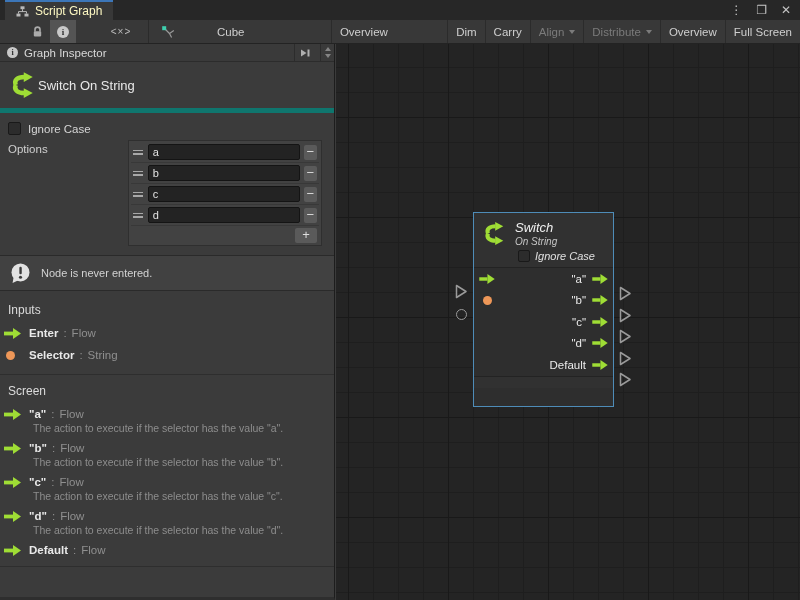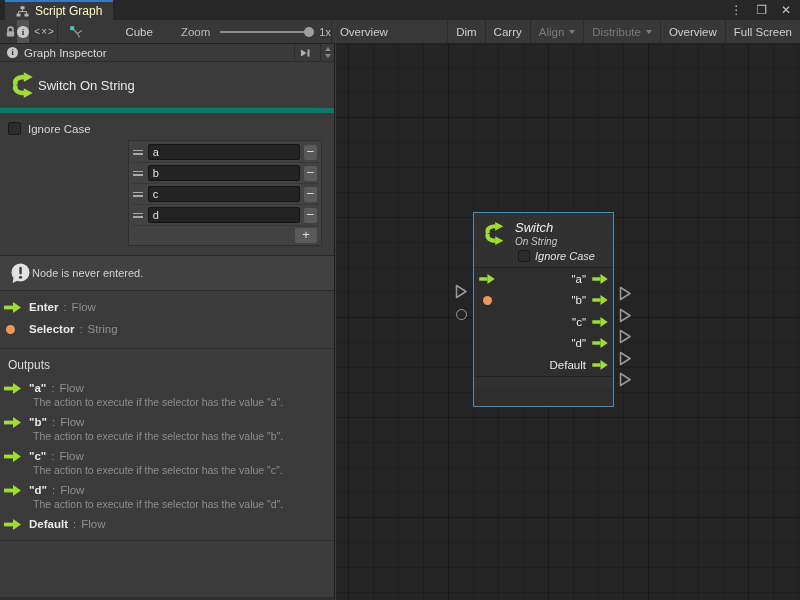--- a/index.html
+++ b/index.html
@@ -82,21 +82,21 @@
   .drag-handle i { display:block; width:10px; height:1.5px; background:#a8a8a8; }
   .opt-input { flex:1; height:16px; background:#232323; border:1px solid #141414;
     border-radius:2px; color:#e2e2e2; font-size:11px; padding:0 4px;
     font-family:"Liberation Sans", sans-serif; }
   .sq-btn { width:22px; height:15px; background:#5a5a5a; border-radius:2px;
     color:#dedede; font-size:13px; line-height:13px; text-align:center; }
   .opt-footer { display:flex; justify-content:flex-end; height:18px;
     align-items:center; padding:0 2px; }
 
   .warn-box { margin-top:9px; background:#414141; border-top:1px solid #2a2a2a;
-    border-bottom:1px solid #2a2a2a; display:flex; align-items:center; 
+    border-bottom:1px solid #2a2a2a; display:flex; align-items:center; gap:9px;
     padding:6px 9px; height:36px; }
   .warn-text { color:#d2d2d2; font-size:11px; }
 
   .section-h { color:#dcdcdc; font-size:12px; margin:12px 0 0 8px; }
   .prow { display:flex; align-items:center; gap:8px; margin:10px 0 0 4px; }
   .picon { width:17px; display:flex; justify-content:flex-start; }
   .pname { color:#e9e9e9; font-weight:bold; font-size:11.5px; }
   .psep, .ptype { color:#8f8f8f; font-size:11.5px; }
   .psep { margin:0 -3px; }
   .pdesc { color:#8d8d8d; font-size:10.5px; margin:2px 0 0 33px; }
@@ -172,27 +172,20 @@
   </div>
   <div style="width:14px"></div>
   <div class="tb-sep"></div>
   <div class="ctx-group">
     <svg width="14" height="14" viewBox="0 0 14 14">
       <path d="M4 4 L8.5 8.5 M8.5 8.5 L12.8 5.6 M8.5 8.5 L10.6 12.6" stroke="#9a9a9a" stroke-width="1.2" fill="none"></path>
       <rect x="1.2" y="1.2" width="4" height="4" fill="#3ecfae"></rect>
     </svg>
     <span class="ctx-label">Cube</span>
   </div>
-  <div class="zoom-group">
-    <span class="zoom-label">Zoom</span>
-    <span class="zoom-track">
-      <span class="zoom-handle"></span>
-    </span>
-    <span class="zoom-value">1x</span>
-  </div>
   <div class="tb-buttons">
     <div class="tb-btn">
         <span>Overview</span>
       </div>
     <div class="tb-btn active">
         <span>Values</span>
       </div>
     <div class="tb-btn">
         <span>Dim</span>
       </div>
@@ -242,20 +235,21 @@
     </svg>
     <span class="unit-title">Switch On String</span>
   </div>
 
   <div class="check-row">
     <span class="checkbox"></span>
     <span class="check-label">Ignore Case</span>
   </div>
 
   <div class="options-block">
+    <span class="options-label">Options</span>
     <div class="options-list">
       <div class="opt-row">
         <span class="drag-handle">
             <i></i>
             <i></i>
           </span>
         <input class="opt-input" readonly="" value="a" style="">
         <span class="sq-btn">−</span>
       </div>
       <div class="opt-row">
@@ -291,20 +285,21 @@
   <div class="warn-box">
     <svg width="23" height="23" viewBox="0 0 22 22">
       <circle cx="11" cy="10" r="8.6" fill="#e2e2e2"></circle>
       <path d="M4.5 14 L3.4 20.2 L10 17" fill="#e2e2e2"></path>
       <rect x="9.9" y="4.6" width="2.3" height="7.2" rx="1.1" fill="#3a3a3a"></rect>
       <circle cx="11" cy="14.6" r="1.5" fill="#3a3a3a"></circle>
     </svg>
     <span class="warn-text">Node is never entered.</span>
   </div>
 
+  <div class="section-h">Inputs</div>
 
   <div class="prow">
     <span class="picon">
       <svg width="17" height="11" viewBox="0 0 17 11">
         <rect x="0" y="3.6" width="9" height="3.8" fill="#9fdd35"></rect>
           <polygon points="9,0 17,5.5 9,11" fill="#9fdd35"></polygon>
       </svg>
     </span>
     <span class="pname">Enter</span>
     <span class="psep">:</span>
@@ -314,21 +309,21 @@
     <span class="picon">
         <span class="dot"></span>
       </span>
     <span class="pname">Selector</span>
     <span class="psep">:</span>
     <span class="ptype">String</span>
   </div>
 
   <div class="hsep"></div>
 
-  <div class="section-h" style="margin-top:9px">Outputs</div>
+  <div class="section-h" style="margin-top:9px">Screen</div>
 
   <div class="prow">
     <span class="picon">
         <svg width="17" height="11" viewBox="0 0 17 11">
           <rect x="0" y="3.6" width="9" height="3.8" fill="#9fdd35"></rect>
           <polygon points="9,0 17,5.5 9,11" fill="#9fdd35"></polygon>
         </svg>
       </span>
     <span class="pname">"a"</span>
     <span class="psep">:</span>

